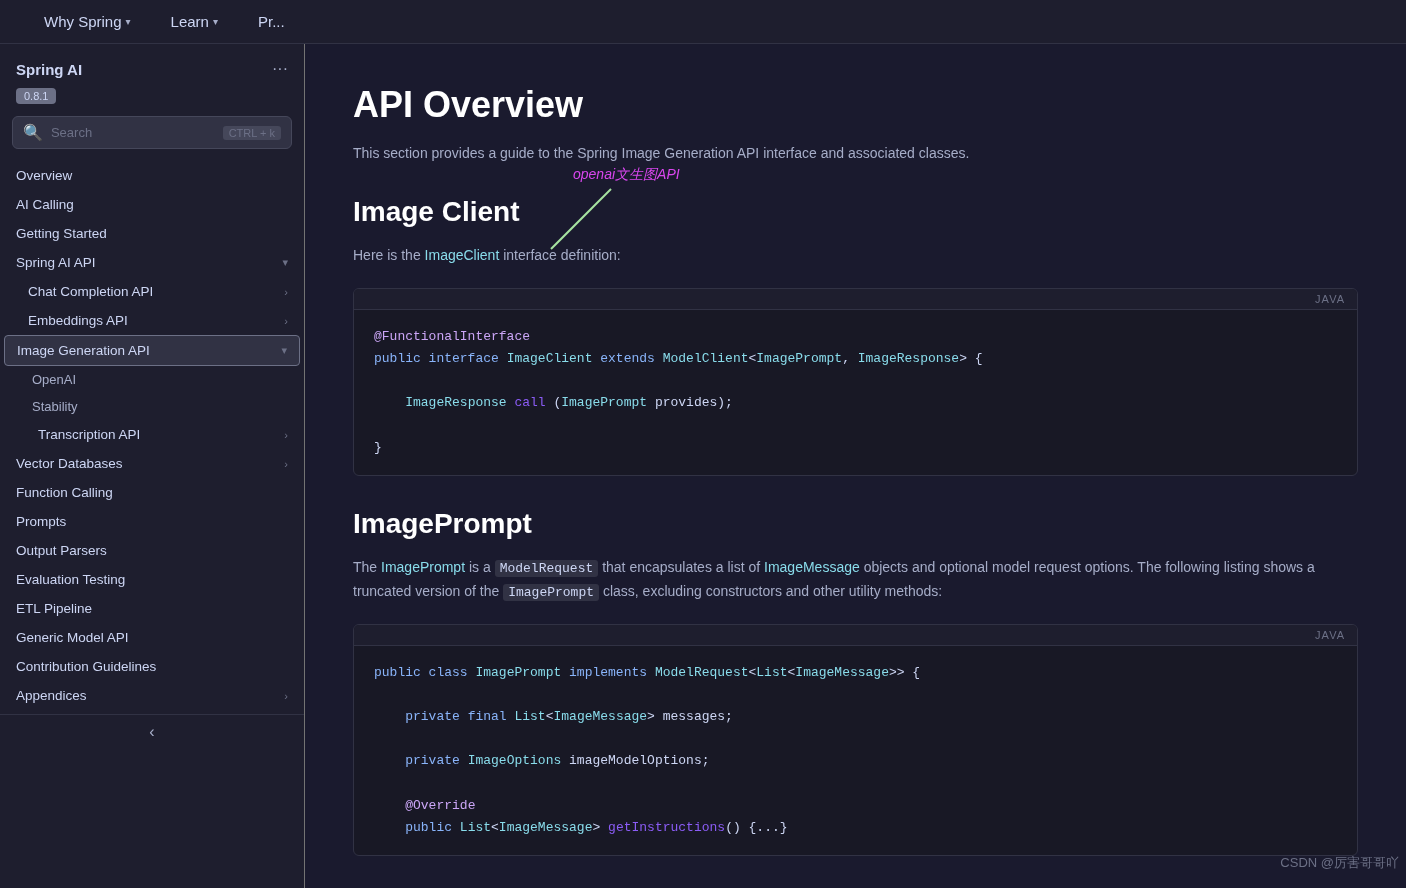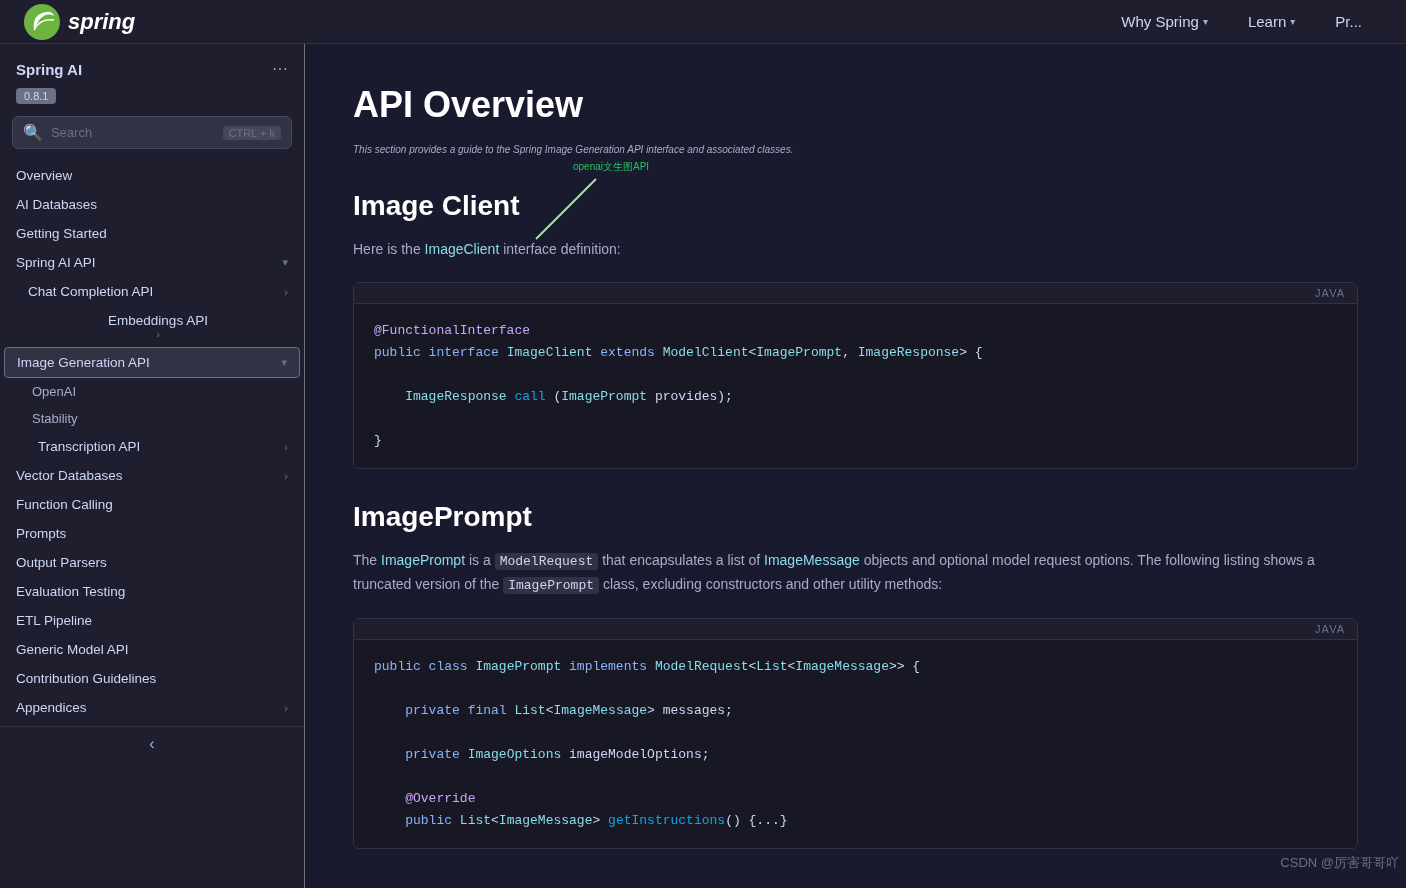--- a/index.html
+++ b/index.html
@@ -167,24 +167,23 @@
     }
 
     h1.page-title {
       color: #ffffff;
       font-size: 36px;
       font-weight: 800;
       margin-bottom: 16px;
     }
     .subtitle {
       color: #a6adc8;
-      font-size: 10px;
+      font-size: 14px;
       line-height: 1.6;
       margin-bottom: 32px;
-      font-style: italic;
     }
 
     h2.section-title {
       color: #ffffff;
       font-size: 28px;
       font-weight: 800;
       margin-bottom: 16px;
       margin-top: 32px;
     }
     .section-desc {
@@ -234,43 +233,35 @@
     .kw-annotation { color: #cba6f7; }
     .kw-public { color: #89b4fa; }
     .kw-interface { color: #89b4fa; }
     .kw-extends { color: #89b4fa; }
     .kw-class { color: #89b4fa; }
     .kw-implements { color: #89b4fa; }
     .kw-private { color: #89b4fa; }
     .kw-final { color: #89b4fa; }
     .type-name { color: #89dceb; }
     .plain { color: #cdd6f4; }
-    .red-text { color: #0ea5e9; margin-top: 42px; }
+    .red-text { color: #8b5cf6; margin-top: 42px; }
 
     
     .csdn-watermark {
       position: fixed;
       bottom: 16px;
       right: 7px;
       color: #6c7086;
       font-size: 13px;
     }
   </style>
 </head>
 <body>
 
 <nav class="top-nav">
-  <div class="logo-area">
-    <svg class="logo-leaf" viewBox="0 0 36 36">
-      <circle cx="18" cy="18" r="18" fill="#6db33f"></circle>
-      <path d="M10 26 Q8 10 22 8 Q28 7 30 12 Q18 6 10 26Z" fill="white"></path>
-      <path d="M10 26 Q16 14 30 16" stroke="white" stroke-width="1.5" fill="none"></path>
-    </svg>
-    <span class="logo-text">spring</span>
-  </div>
   <div class="nav-links">
     <a class="nav-link">
       <span>Why Spring</span>
       <span class="nav-chevron">▾</span>
     </a>
     <a class="nav-link">
       <span>Learn</span>
       <span class="nav-chevron">▾</span>
     </a>
     <a class="nav-link">
@@ -293,34 +284,34 @@
       <span>🔍</span>
       <span class="search-bar-text">Search</span>
       <span class="search-shortcut">CTRL + k</span>
     </div>
 
     <div class="nav-section">
       <div class="nav-item">
         <span class="item-label">Overview</span>
       </div>
       <div class="nav-item">
-        <span class="item-label">AI Databases</span>
+        <span class="item-label">AI Calling</span>
       </div>
       <div class="nav-item">
         <span class="item-label">Getting Started</span>
       </div>
       <div class="nav-item">
         <span class="item-label">Spring AI API</span>
         <span class="chevron">▾</span>
       </div>
       <div class="nav-item" style="padding-left:28px;">
         <span class="item-label">Chat Completion API</span>
         <span class="chevron">›</span>
       </div>
-      <div class="nav-item" style="padding-left:28px;flex-direction:column;">
+      <div class="nav-item" style="padding-left:28px;">
         <span class="item-label">Embeddings API</span>
         <span class="chevron">›</span>
       </div>
       <div class="nav-item active">
         <span class="item-label">Image Generation API</span>
         <span class="chevron">▾</span>
       </div>
       <div class="nav-subitem">OpenAI</div>
       <div class="nav-subitem">Stability</div>
       <div class="nav-item" style="padding-left:28px;margin-left:10px;">
@@ -362,21 +353,21 @@
       <span>‹</span>
     </div>
   </aside>
 
   <main class="content-area">
     <h1 class="page-title">API Overview</h1>
     <p class="subtitle">This section provides a guide to the Spring Image Generation API interface and associated classes.</p>
 
     <div style="position:relative; height:0;">
       <div style="position:absolute; top:-30px; left:140px; display:flex; flex-direction:column; align-items:center; pointer-events:none;">
-        <span style="color:#22c55e; font-size:10px; margin-left:80px;">openai文生图API</span>
+        <span style="color:#d946ef; font-size:14px; margin-left:80px;font-style:italic;">openai文生图API</span>
         <svg width="90" height="70" viewBox="0 0 90 70">
           <line x1="70" y1="5" x2="10" y2="65" stroke="#a6e3a1" stroke-width="2"></line>
         </svg>
       </div>
     </div>
 
     <h2 class="section-title">Image Client</h2>
     <p class="section-desc">
       <span>Here is the </span><span class="link-text">ImageClient</span><span> interface definition:</span>
     </p>

